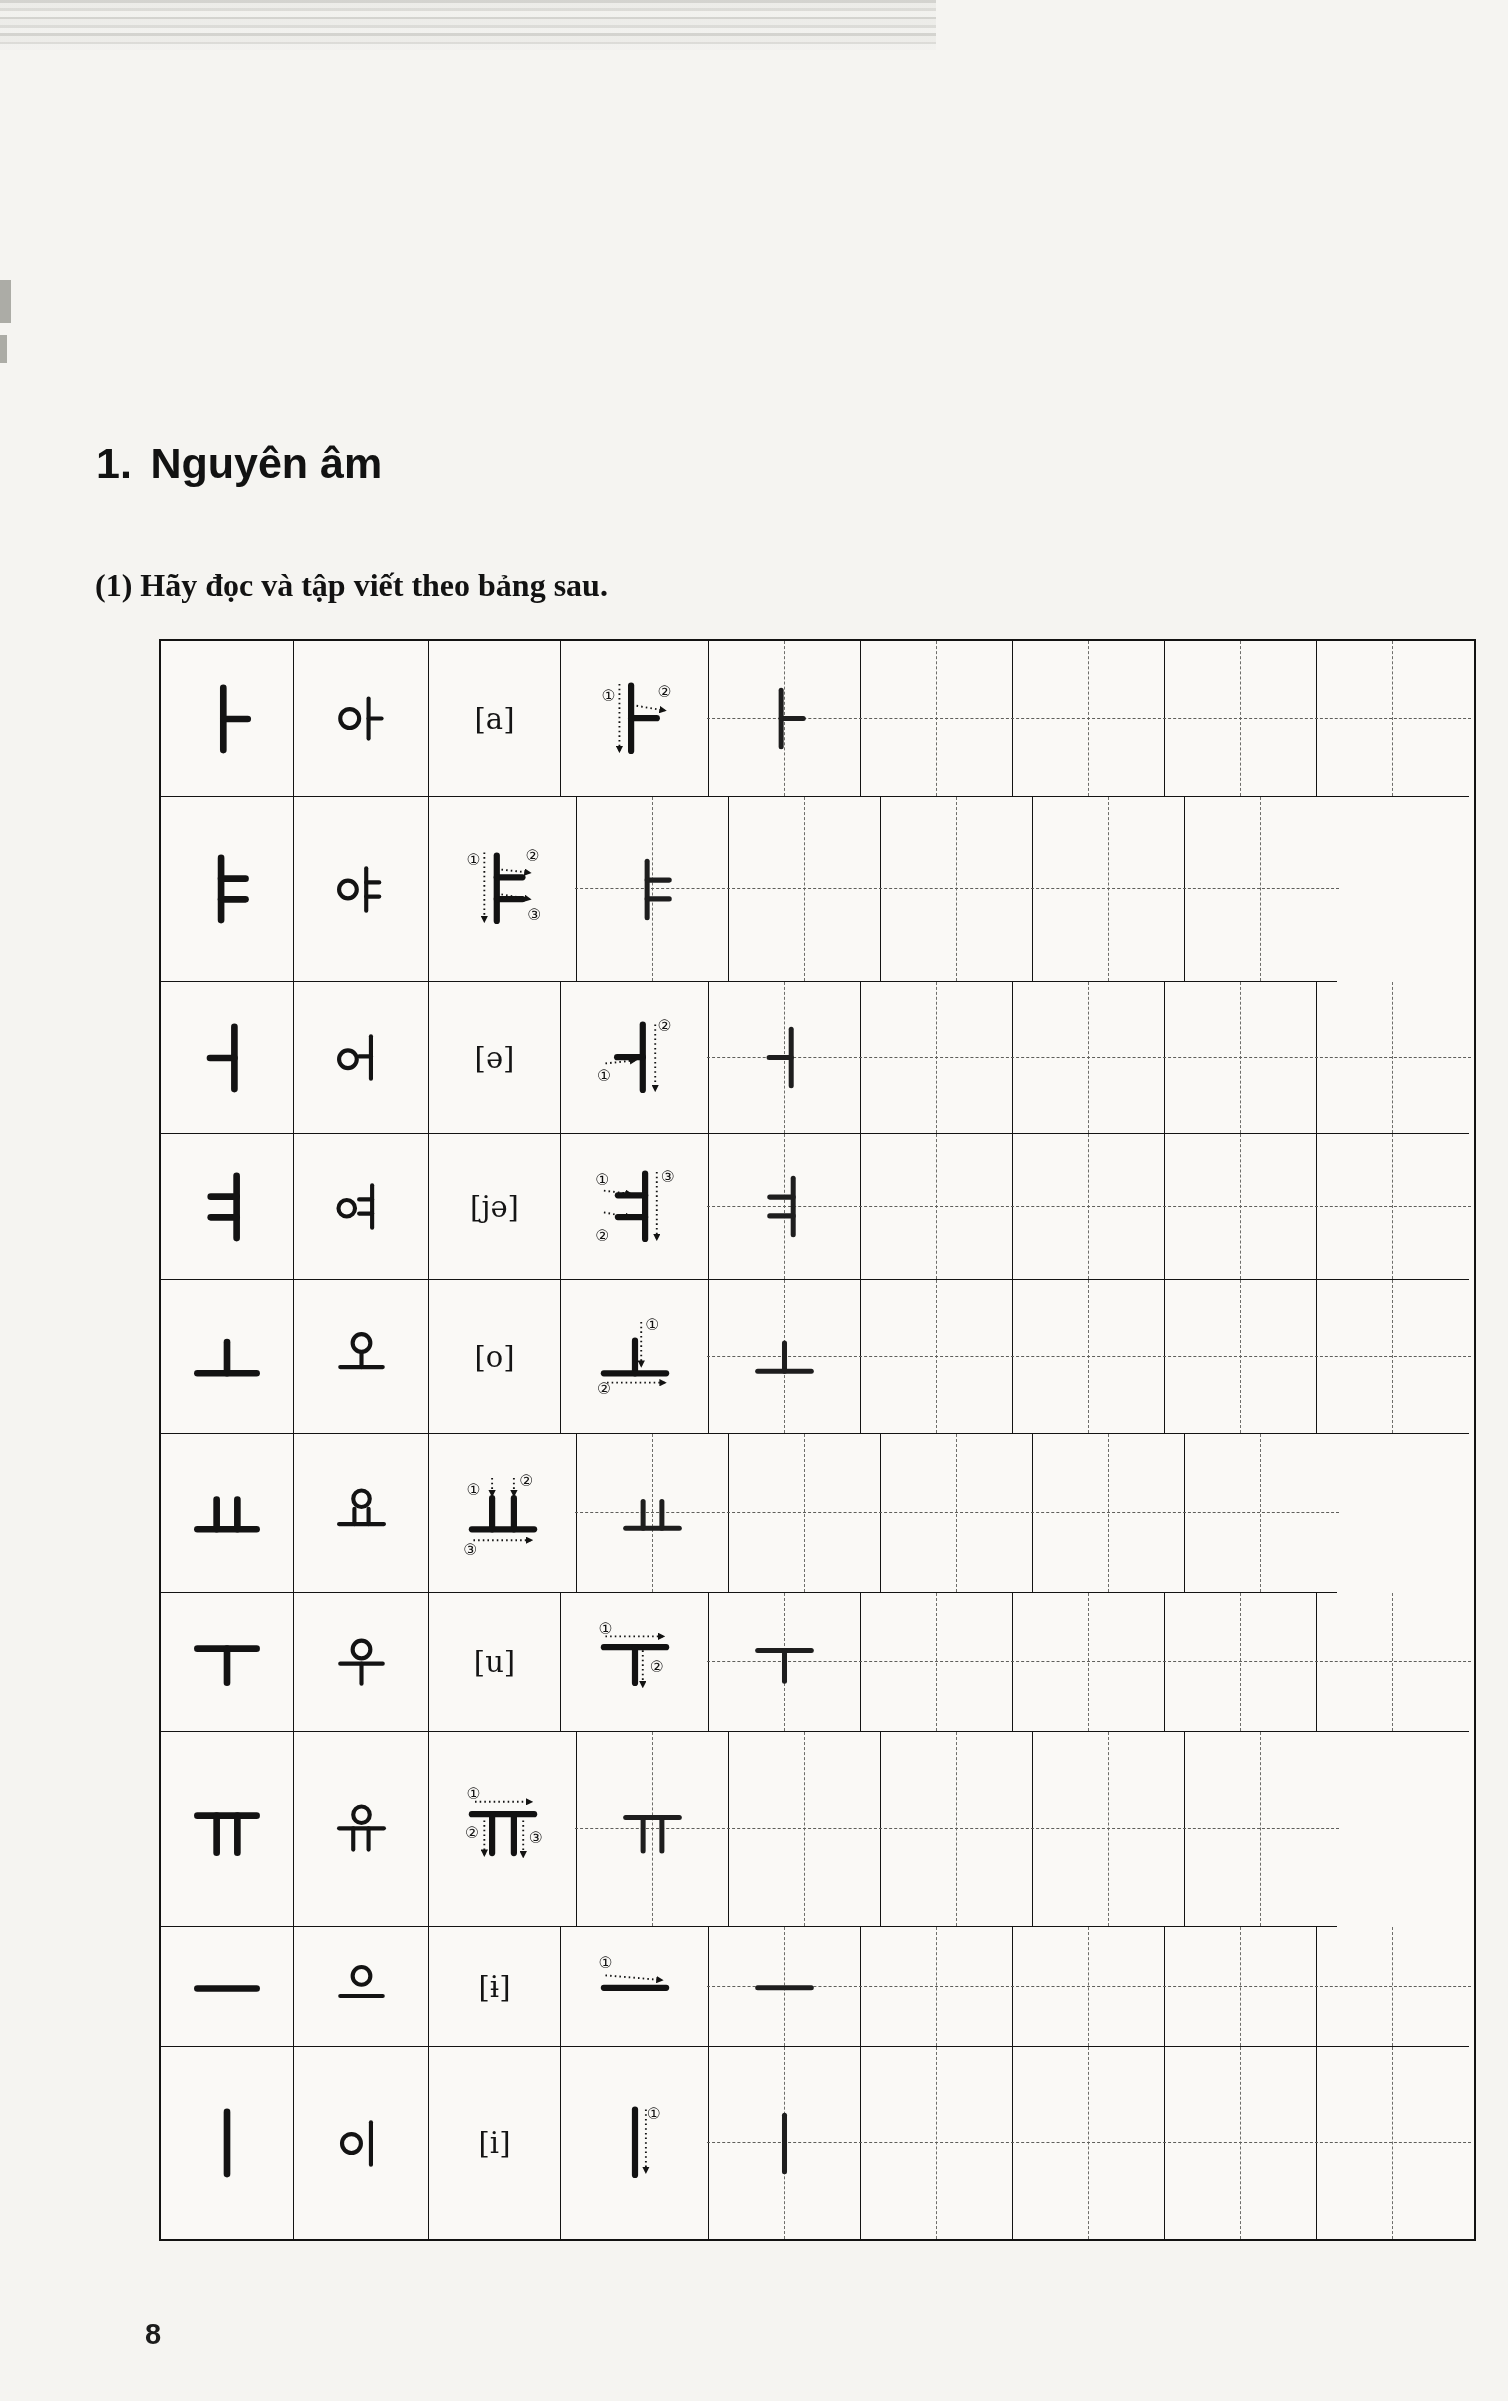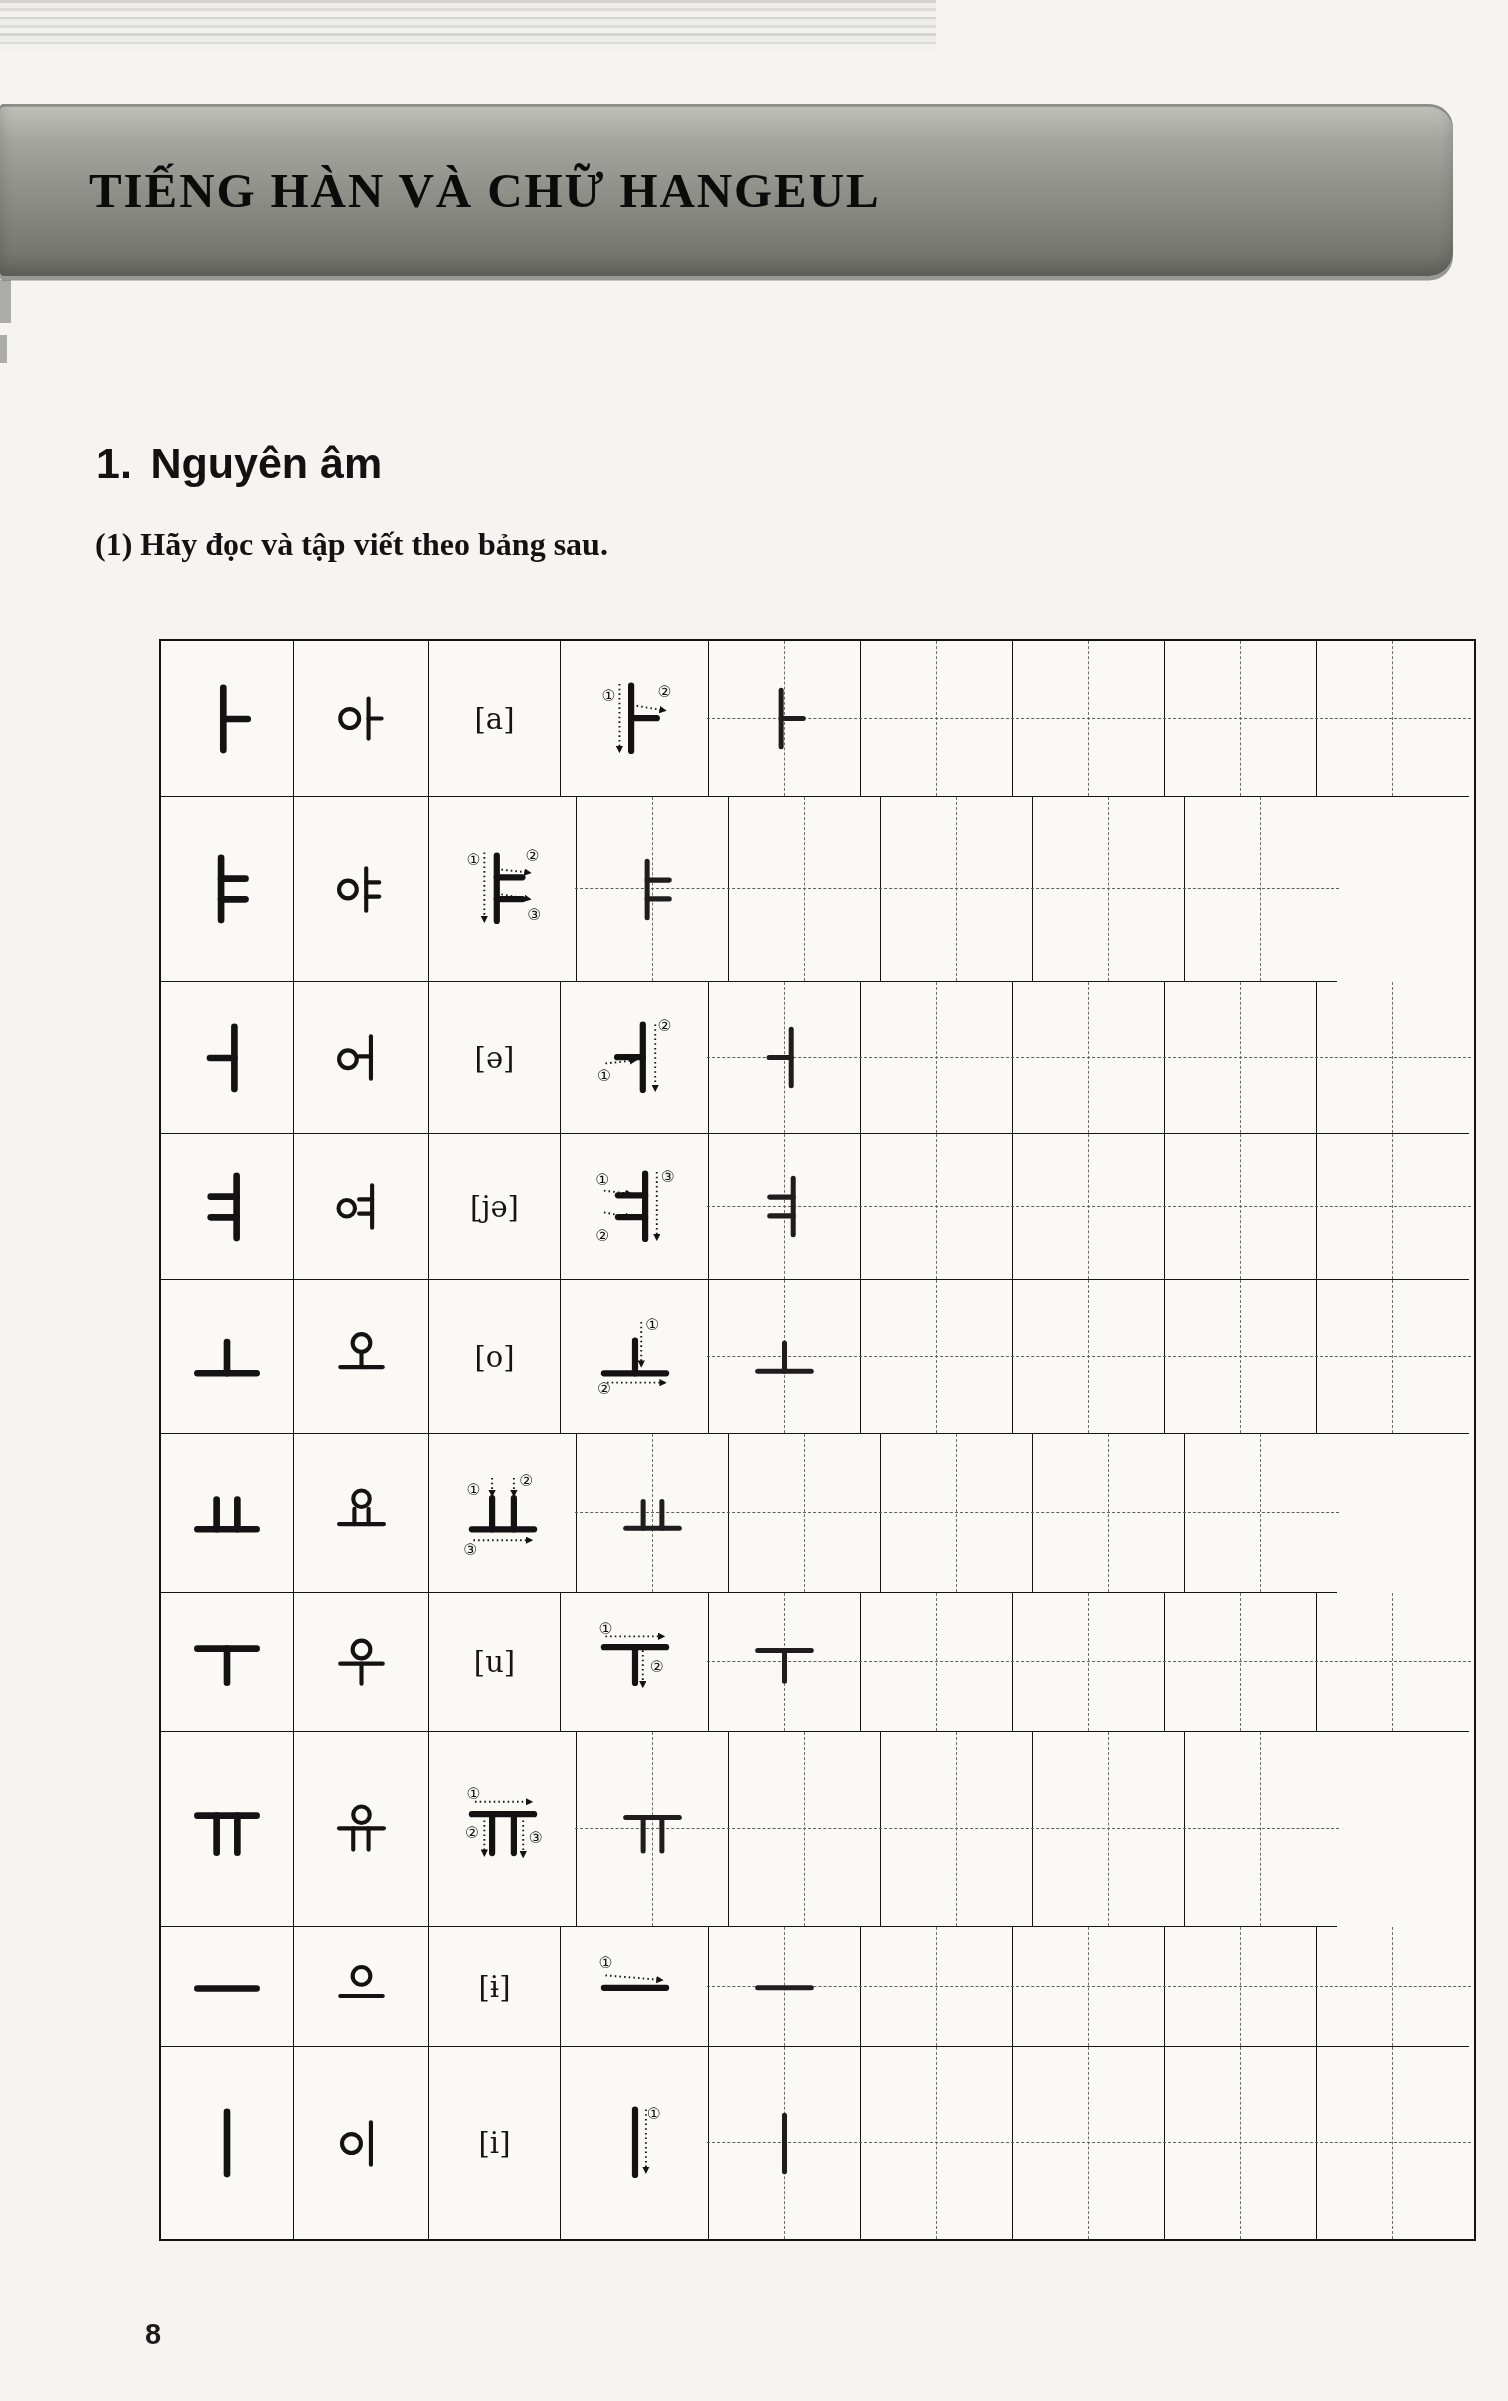--- a/index.html
+++ b/index.html
@@ -13,21 +13,21 @@
   
   .banner{position:absolute;left:0;top:104px;width:1453px;height:172px;box-sizing:border-box;
     background:linear-gradient(180deg,#c2c2bd 0%,#a6a7a1 20%,#90928b 48%,#7c7e76 78%,#6d6f67 100%);
     border-radius:3.7px 24px 24px 3.7px;display:flex;align-items:center;padding-left:89px;
     box-shadow:0 4.6px 0 rgba(40,40,38,.45), inset 0 -9.3px 15px rgba(0,0,0,.18), inset 0 2.8px 0 rgba(0,0,0,.25);}
   .banner-title{font-family:"Liberation Serif","DejaVu Serif",serif;font-weight:bold;font-size:49px;
     color:#0b0b0b;letter-spacing:1.9px;}
   
   .section-heading{position:absolute;left:96px;top:439px;font-size:43px;font-weight:bold;color:#121212;}
   .sec-num{margin-right:18.5px;}
-  .instruction{position:absolute;left:95px;top:526px;font-family:"Liberation Serif","DejaVu Serif",serif;
+  .instruction{position:absolute;left:95px;top:567px;font-family:"Liberation Serif","DejaVu Serif",serif;
     font-weight:bold;font-size:32px;color:#121212;}
   
   .vtable{position:absolute;left:159px;top:639px;width:1317px;box-sizing:border-box;
     border:2.8px solid #131312;background:#faf9f6;}
   .thead{display:flex;height:61px;background:#4e4e49;border-bottom:2.8px solid #131312;box-sizing:border-box;}
   .th{display:flex;align-items:center;justify-content:center;color:#f2f2ef;font-weight:bold;font-size:24px;
     border-right:1.9px solid #191917;box-sizing:border-box;}
   .th-practice{flex:1;border-right:none;letter-spacing:0.5px;}
   .tr{display:flex;}
   .td{border-right:1.9px solid #141413;border-bottom:1.9px solid #141413;box-sizing:border-box;position:relative;
@@ -56,23 +56,20 @@
 </svg>
 
 <div class="page">
   <div class="scan-top"></div>
   <div class="edge-mark" style="left:0;top:280px;width:11px;height:43px;"></div>
   <div class="edge-mark" style="left:0;top:335px;width:7.4px;height:28px;"></div>
   <div class="bleed" style="left:574px;top:713px;width:778px;height:102px;"></div>
   <div class="bleed" style="left:241px;top:1204px;width:1093px;height:158px;"></div>
   <div class="bleed" style="left:204px;top:1473px;width:593px;height:120px;"></div>
 
-  <div class="banner">
-    <div class="banner-title">TIẾNG HÀN VÀ CHỮ HANGEUL</div>
-  </div>
 
   <div class="section-heading">
     <span class="sec-num">1.</span><span>Nguyên âm</span>
   </div>
 
   <div class="instruction">(1) Hãy đọc và tập viết theo bảng sau.</div>
 
   <div class="vtable">
     <div id="tbody">
         <div class="tr" style="height: 156px;">

